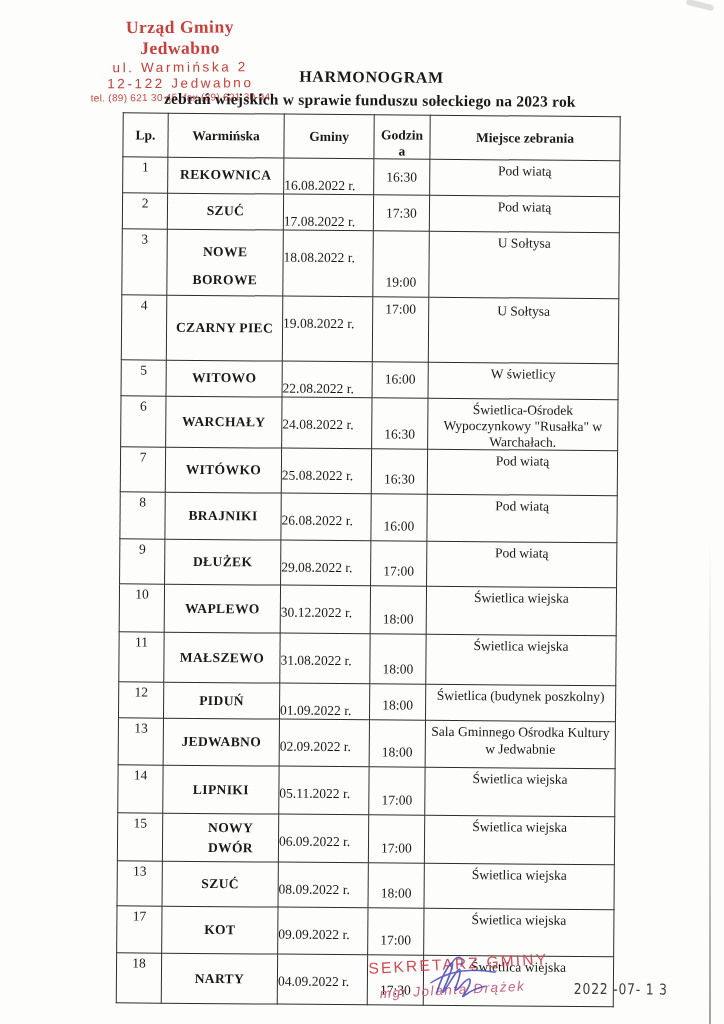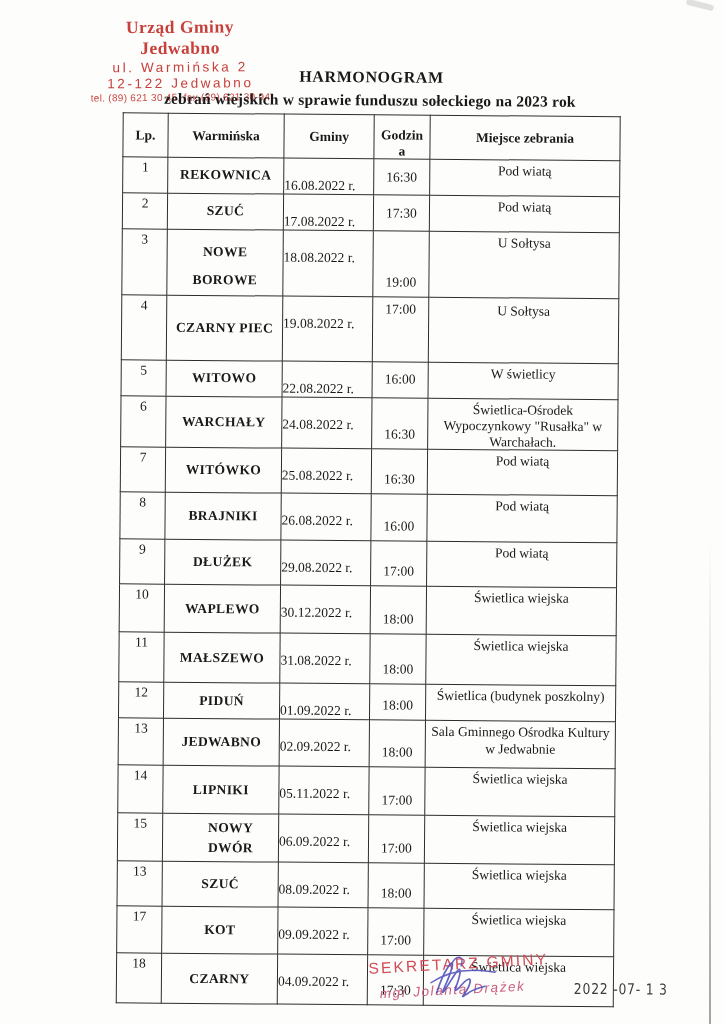--- a/index.html
+++ b/index.html
@@ -306,21 +306,21 @@
       </tr>
           <tr style="height: 47px;">
         <td class="c-lp">17</td>
         <td class="c-sol"><span class="sol-span">KOT</span></td>
         <td class="c-data">09.09.2022 r.</td>
         <td class="c-godz">17:00</td>
         <td class="c-miej">Świetlica wiejska</td>
       </tr>
           <tr style="height: 50px;">
         <td class="c-lp">18</td>
-        <td class="c-sol"><span class="sol-span">CZARNY</span></td>
+        <td class="c-sol"><span class="sol-span">NARTY</span></td>
         <td class="c-data">04.09.2022 r.</td>
         <td class="c-godz">17:30</td>
         <td class="c-miej">Świetlica wiejska</td>
       </tr>
         </tbody>
     </table>
 
     <div class="sec-stamp">
       <div class="sec-title">SEKRETARZ GMINY</div>
       <div class="sec-name">mgr Jolanta Drążek</div>

